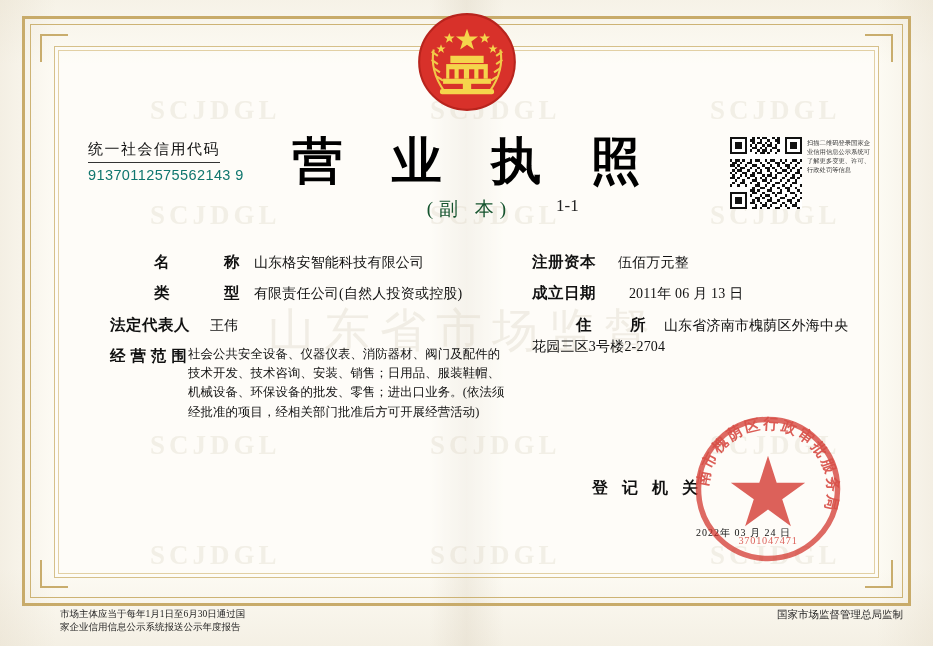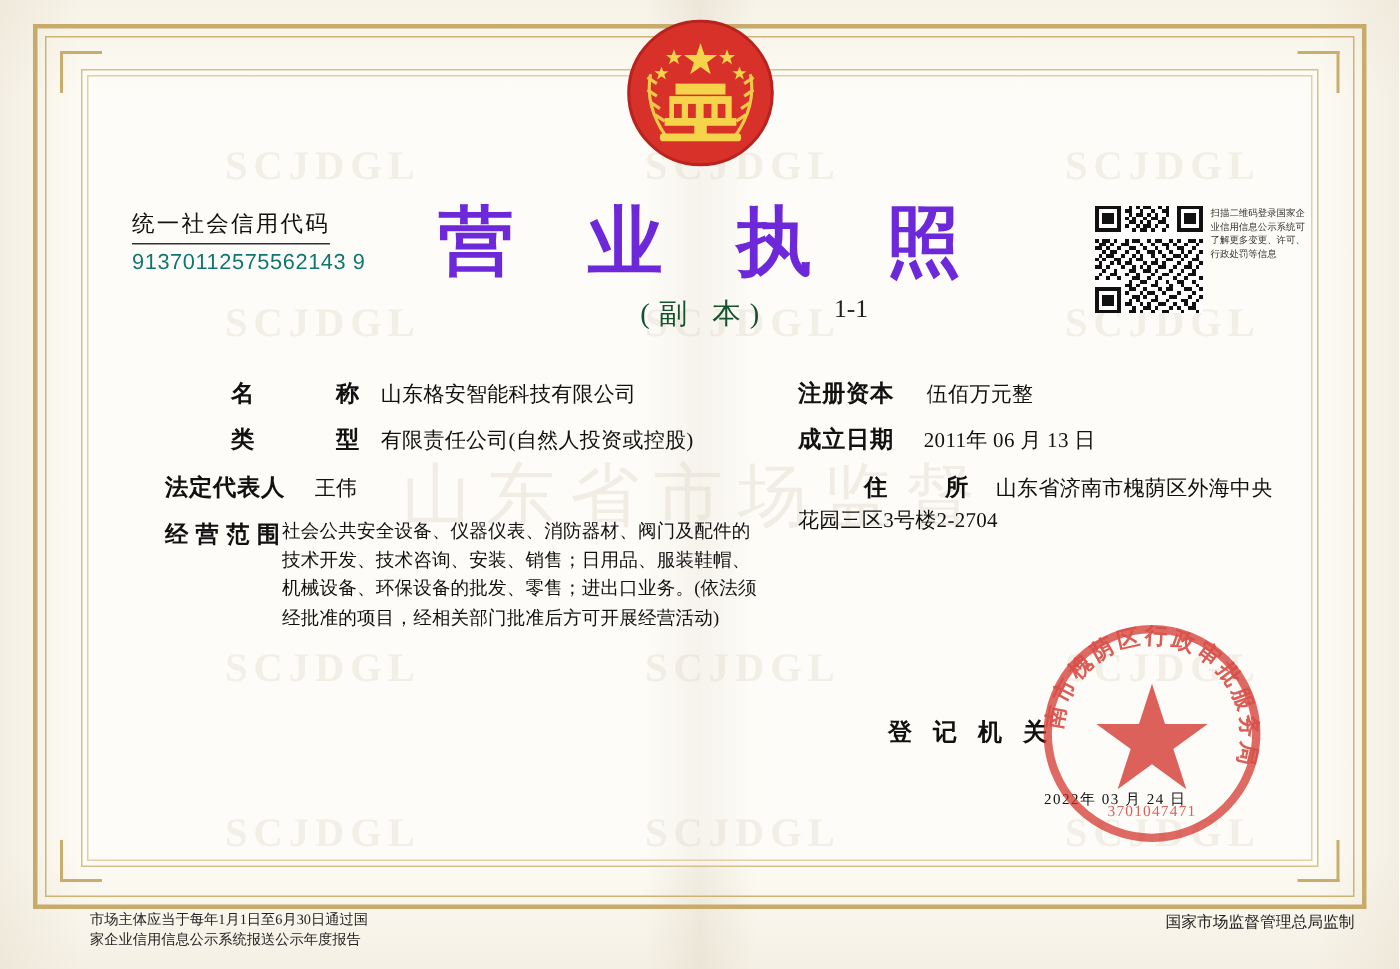--- a/index.html
+++ b/index.html
@@ -97,21 +97,21 @@
   
   .title {
     position: absolute;
     top: 128px;
     left: 0; right: 0;
     text-align: center;
     font-size: 50px;
     font-weight: bold;
     letter-spacing: 16px;
     text-indent: 16px;
-    color: #6d28d9;
+    color: #000000;
     font-family: "DejaVu Serif", "Liberation Serif", serif;
   }
   .subtitle {
     position: absolute;
     top: 196px;
     left: 0; right: 0;
     text-align: center;
     font-size: 19px;
     letter-spacing: 6px;
     text-indent: 6px;
@@ -550,21 +550,21 @@
     <span class="fvalue" style="margin-left:10px;">王伟</span>
   </div>
 
   <div class="field" style="left:532px; top:252px;">
     <span class="flabel">注册资本</span>
     <span class="fvalue" style="margin-left:18px;">伍佰万元整</span>
   </div>
 
   <div class="field" style="left:532px; top:283px;">
     <span class="flabel">成立日期</span>
-    <span class="fvalue" style="margin-left:16px;">2011年  06 月 13 日</span>
+    <span class="fvalue" style="margin-left:29px;">2011年  06 月 13 日</span>
   </div>
 
   <div class="field" style="left:532px; top:315px; width:330px;">
     <span class="flabel lbl-spread-4" style="width:70px;">住　　所</span>
     <span class="fvalue" style="margin-left:14px; line-height:1.5;">山东省济南市槐荫区外海中央花园三区3号楼2-2704</span>
   </div>
 
   <div class="field" style="left:110px; top:346px;">
     <span class="flabel">经 营 范 围</span>
   </div>

